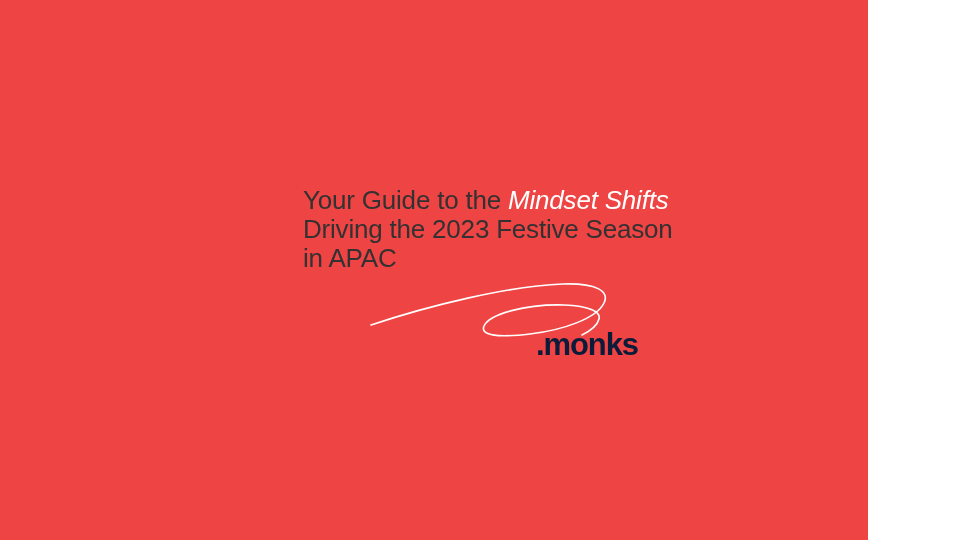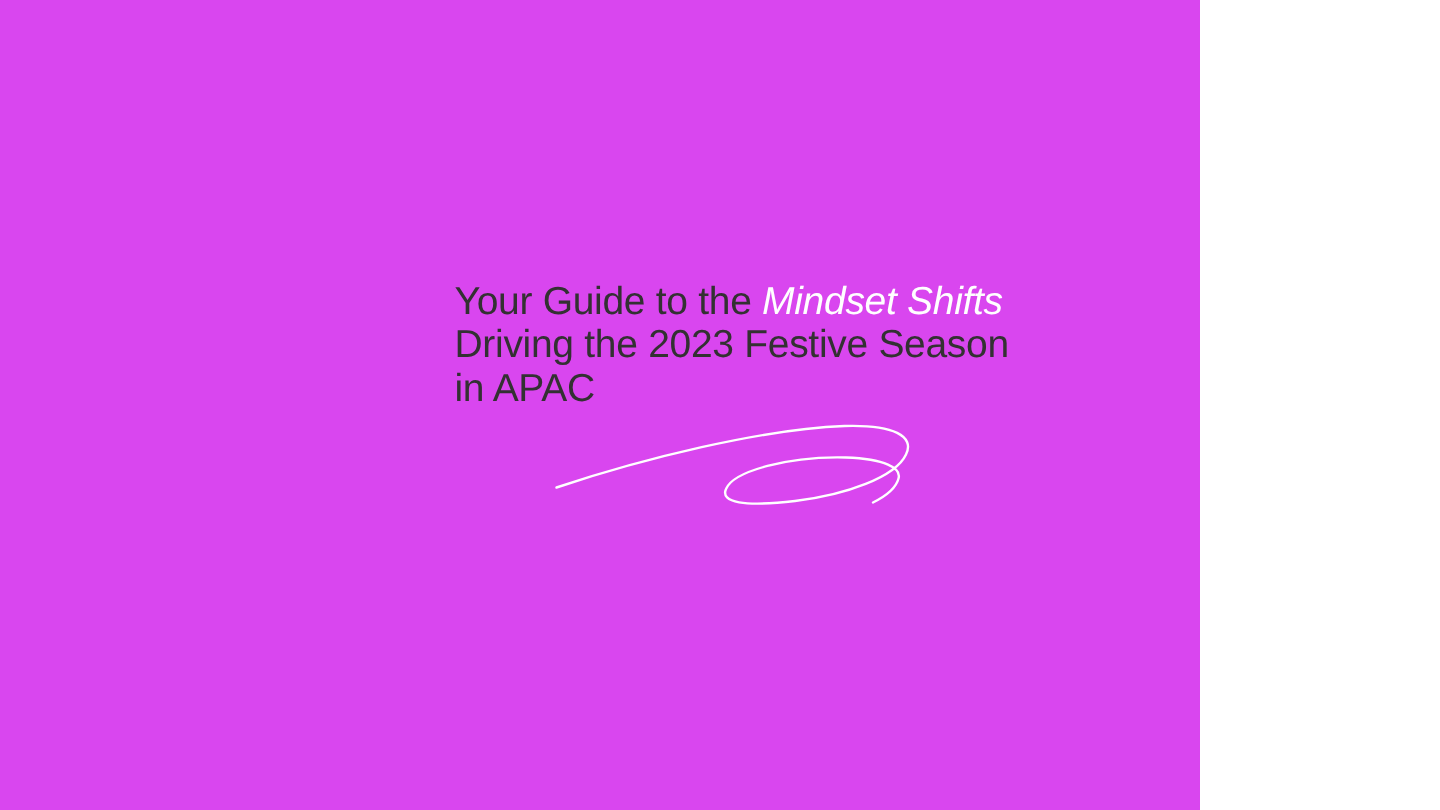--- a/index.html
+++ b/index.html
@@ -8,23 +8,23 @@
   }
   body {
     width: 960px;
     height: 540px;
     overflow: hidden;
     font-family: "Liberation Sans", sans-serif;
   }
 
   #slide {
     position: relative;
-    width: 800px;
+    width: 868px;
     height: 540px;
-    background: #d946ef;
+    background: #ef4444;
     overflow: hidden;
   }
 
   
   #headline {
     position: absolute;
     left: 303px;
     top: 186px;
     width: 380px;
     font-size: 26px;
@@ -130,14 +130,15 @@
   <svg id="swirl" viewBox="0 0 260 66">
     <path d="M3 47 C 60 28, 140 8, 195 6
              C 228 5, 242 13, 236 25
              C 229 40, 196 52, 162 56
              C 128 60, 112 57, 116 48
              C 121 36, 158 26, 196 27
              C 222 28, 233 34, 231 41
              C 229 49, 220 54, 214 57" fill="none" stroke="#FFFFFF" stroke-width="1.6" stroke-linecap="round"></path>
   </svg>
 
+  <div id="monks">.monks</div>
 
 </div>
 
 </body></html>

